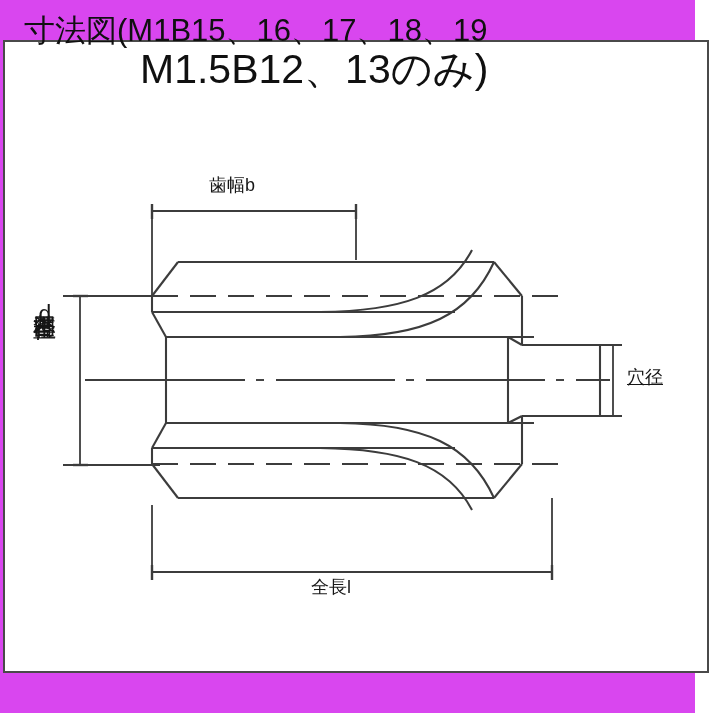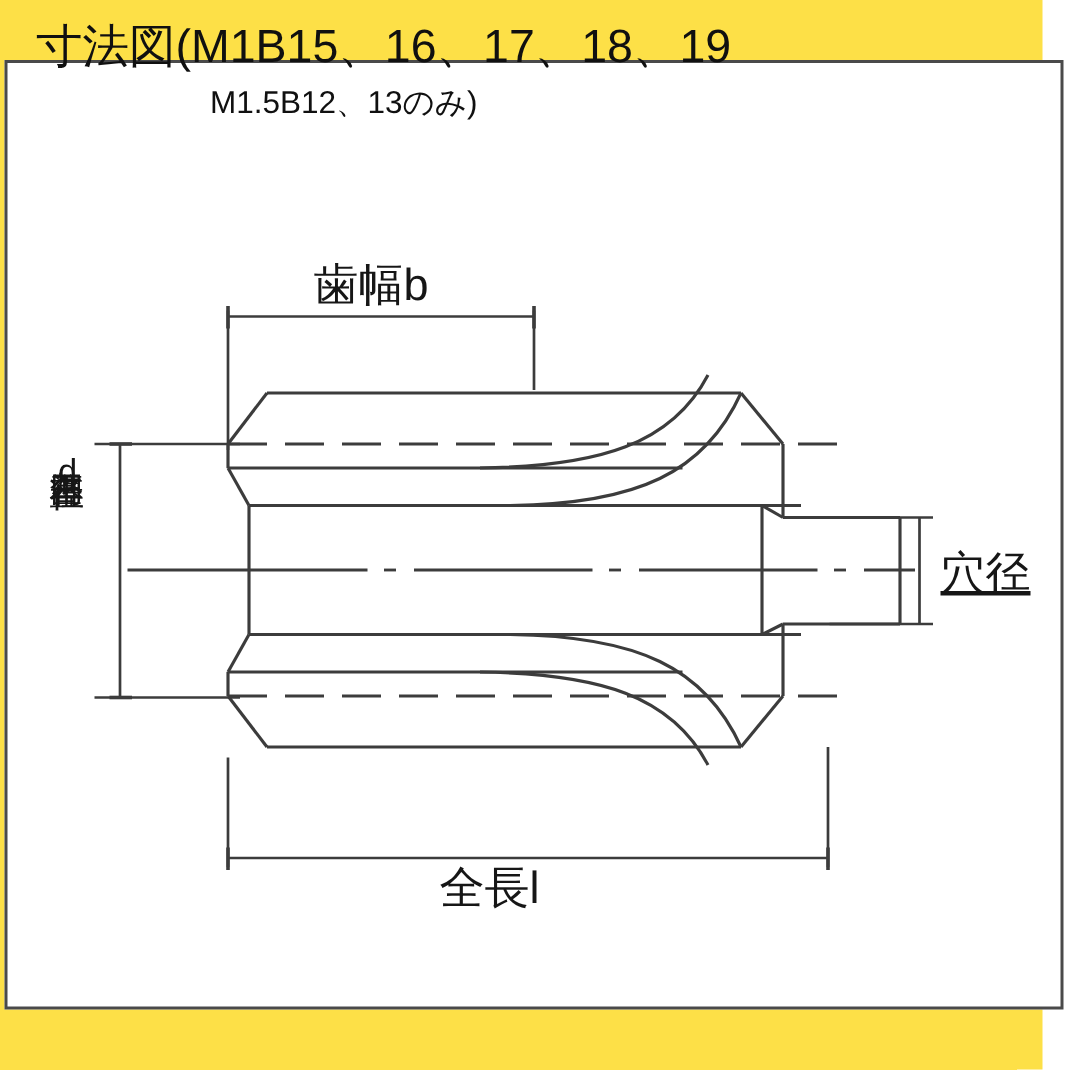--- a/index.html
+++ b/index.html
@@ -11,21 +11,21 @@
     width: 713px;
     height: 713px;
     font-family: "Liberation Sans", "DejaVu Sans", sans-serif;
     color: #111111;
     overflow: hidden;
   }
   #page {
     position: relative;
     width: 695px;
     height: 713px;
-    background: #fde047;
+    background: #d946ef;
   }
   
   #frame {
     position: absolute;
     left: 3px;
     top: 40px;
     width: 706px;
     height: 633px;
     box-sizing: border-box;
     border: 2px solid #4a4a4a;
@@ -41,47 +41,47 @@
   }
   #title-line-1 {
     font-size: 31px;
     line-height: 38px;
     color: #101010;
     padding-left: 24px;
     white-space: nowrap;
     letter-spacing: 0px;
   }
   #title-line-2 {
-    font-size: 21px;
+    font-size: 41px;
     line-height: 38px;
     color: #101010;
     padding-left: 140px;
     white-space: nowrap;
     letter-spacing: 0px;
   }
   #drawing-svg {
     position: absolute;
     left: 0;
     top: 0;
     width: 713px;
     height: 713px;
   }
   .lbl {
     position: absolute;
-    font-size: 30px;
+    font-size: 18px;
     color: #161616;
     white-space: nowrap;
     line-height: 1;
   }
   #label-tooth-width {
     left: 209px;
     top: 176px;
   }
   #label-overall-length {
-    left: 293px;
+    left: 311px;
     top: 578px;
   }
   #label-hole-dia {
     left: 627px;
     top: 368px;
     text-decoration: underline;
   }
   #label-pitch-dia {
     position: absolute;
     left: 31px;

